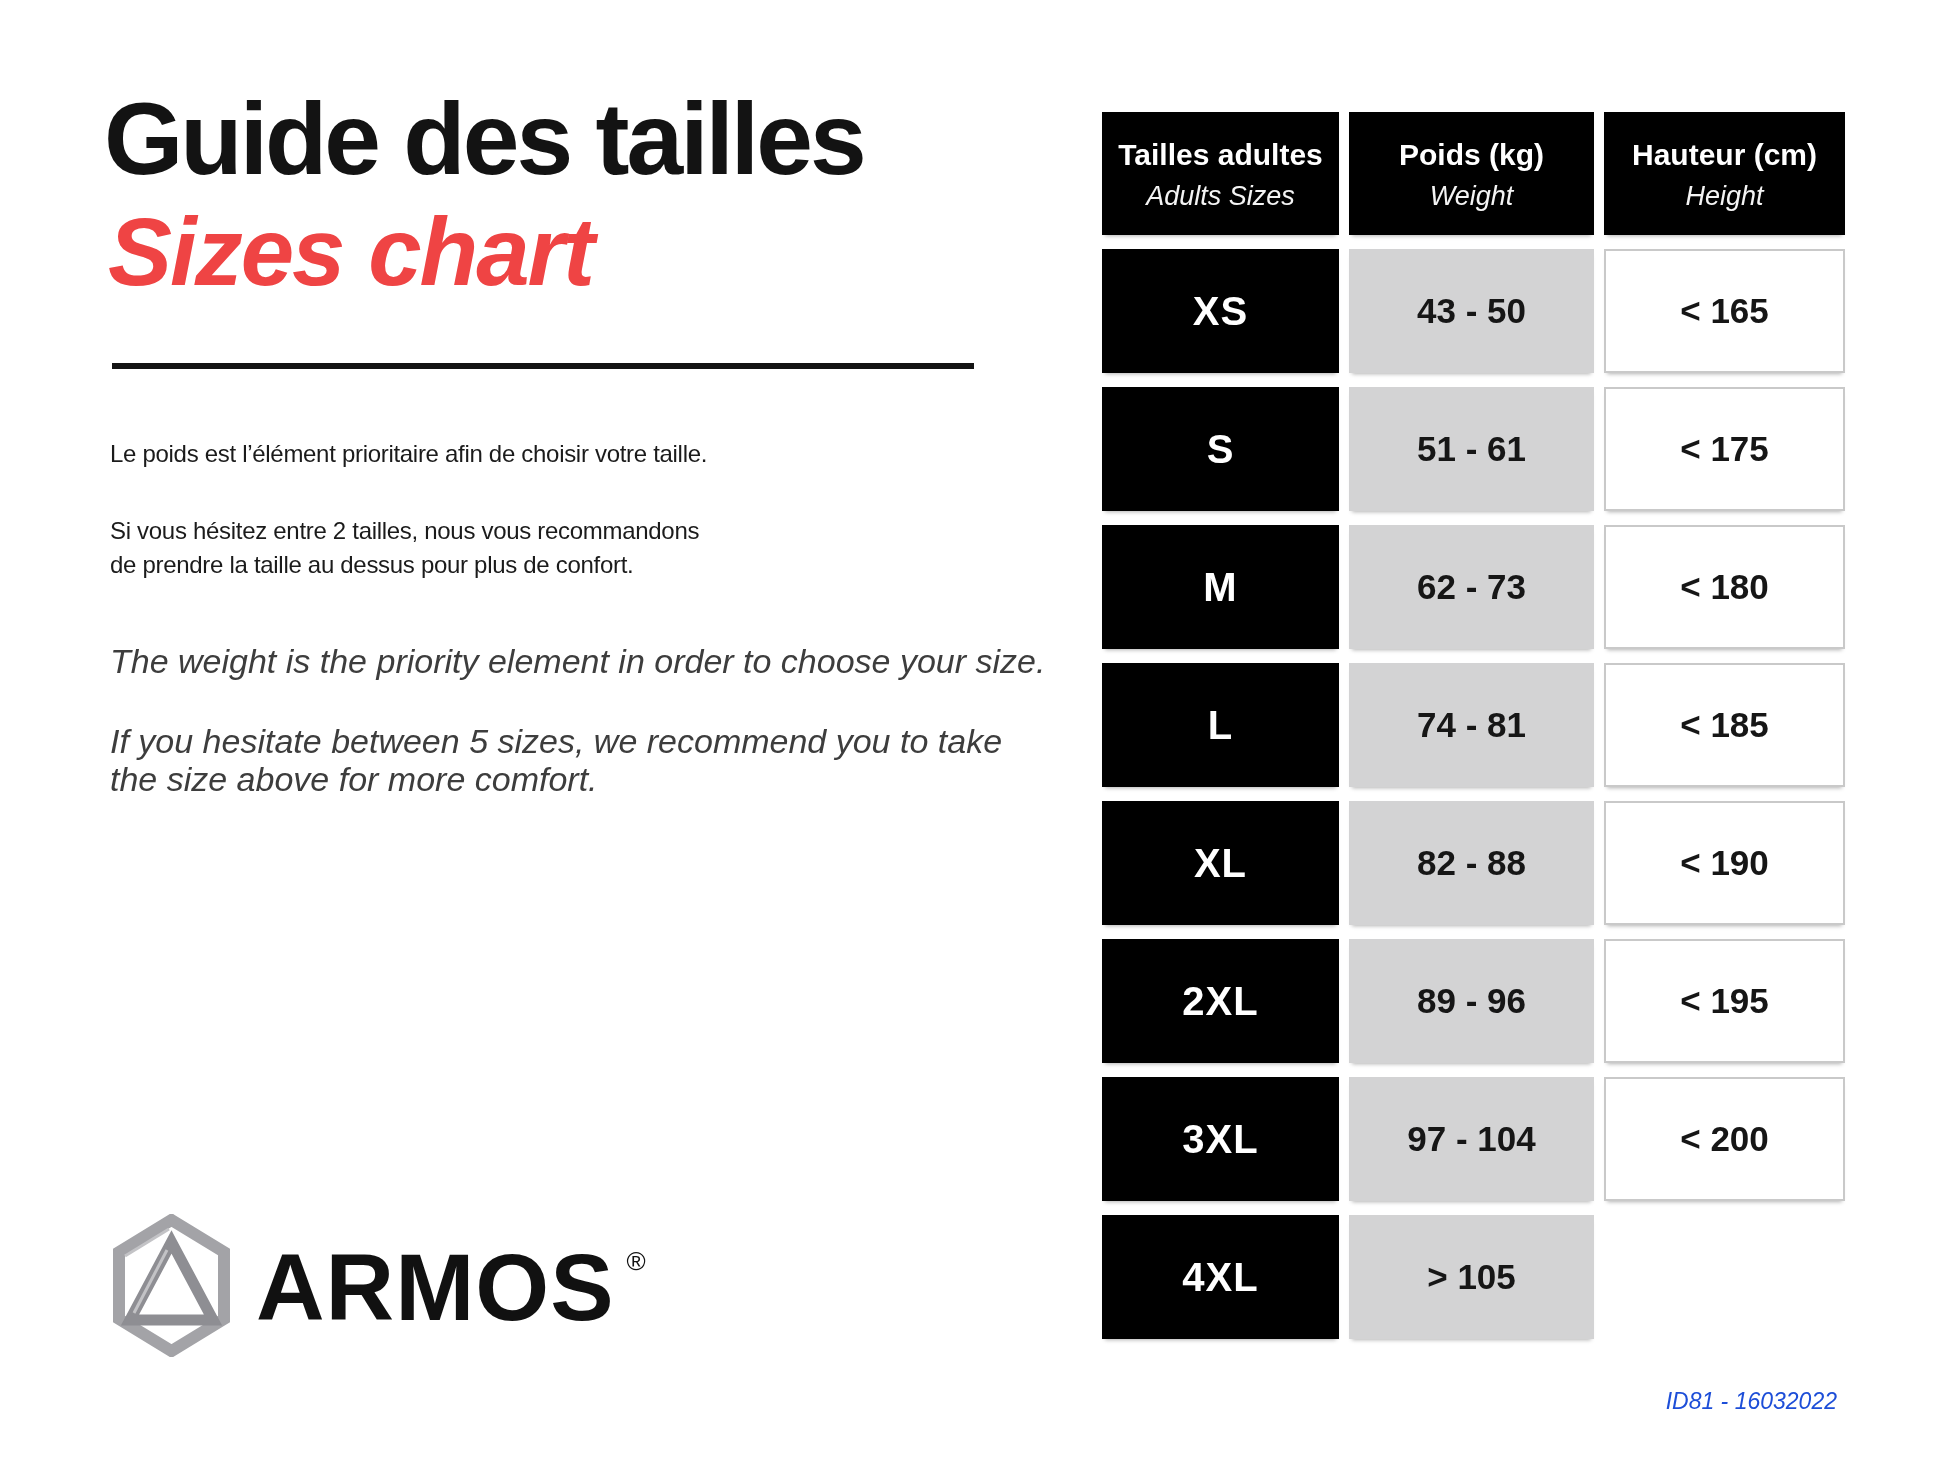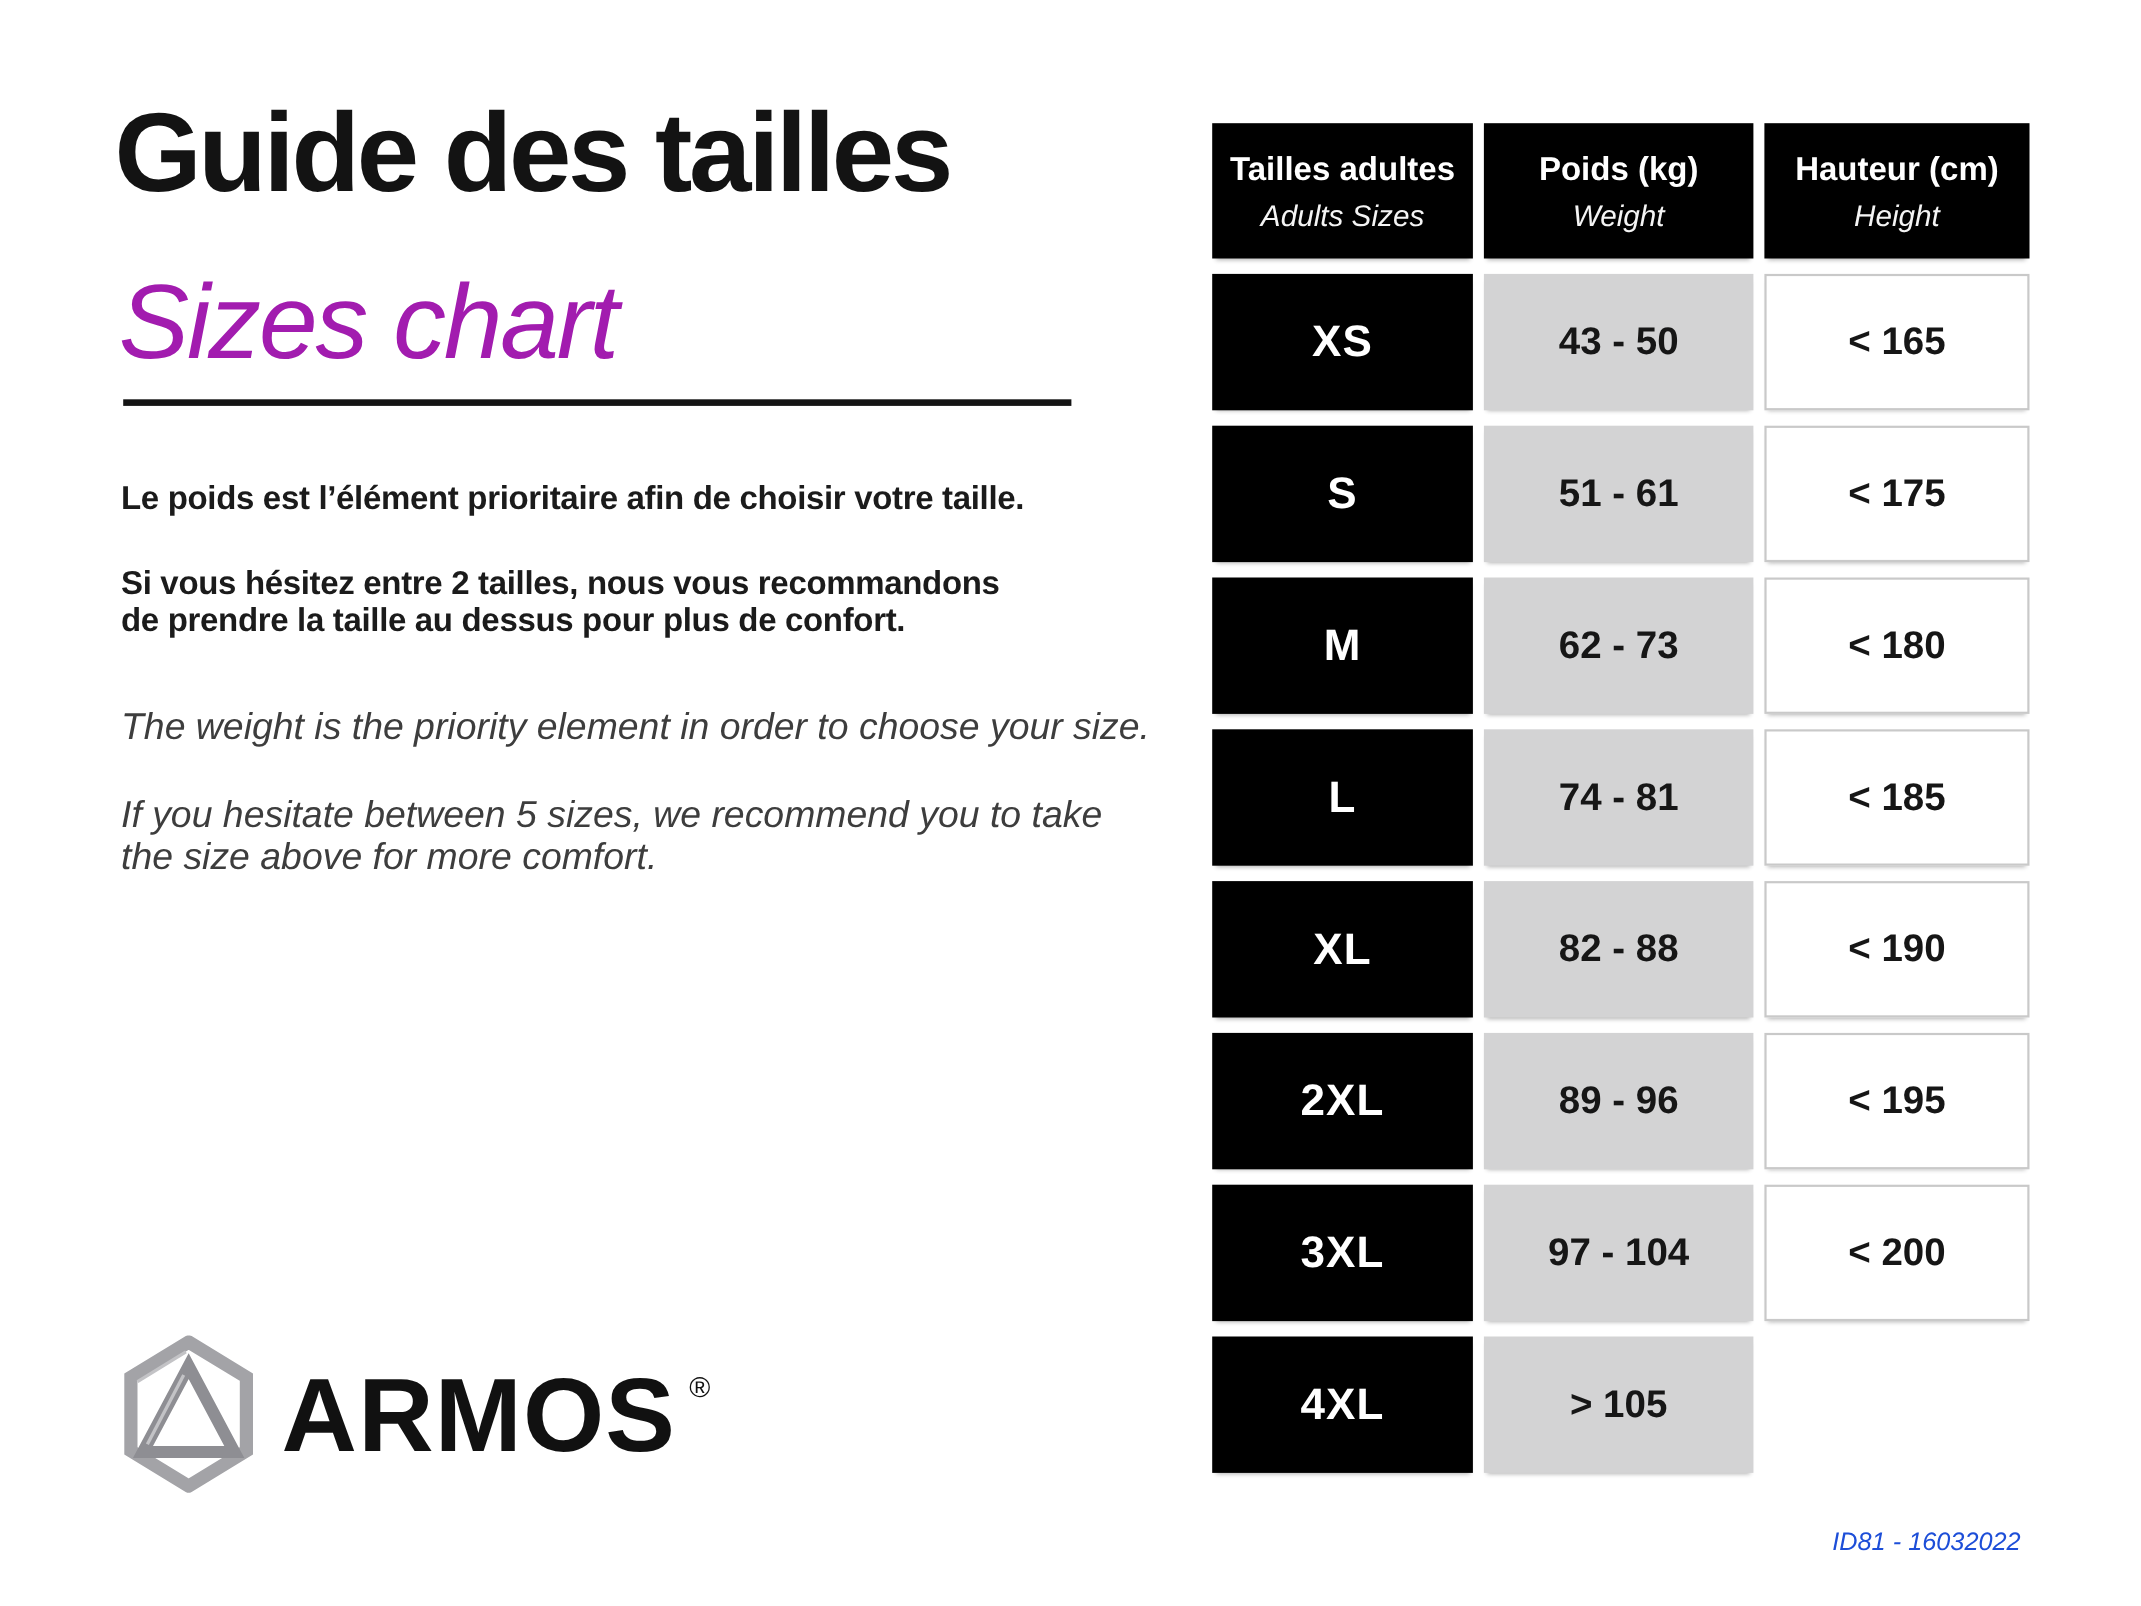--- a/index.html
+++ b/index.html
@@ -12,29 +12,29 @@
     overflow:hidden;
   }
   
   .title-fr{
     position:absolute;left:104px;top:88px;
     font-size:102px;font-weight:800;letter-spacing:-3px;
     line-height:1;color:#131313;white-space:nowrap;
   }
   .title-en{
     position:absolute;left:108px;top:204px;
-    font-size:96px;font-weight:400;font-style:italic;letter-spacing:-2px;
-    line-height:1;color:#a21caf;white-space:nowrap;margin-top:41px;
+    font-size:96px;font-weight:700;font-style:italic;letter-spacing:-2px;
+    line-height:1;color:#ef4444;white-space:nowrap;
   }
   .rule{
     position:absolute;left:112px;top:363px;
     width:862px;height:6px;background:#141414;
   }
   .para{position:absolute;left:110px;white-space:nowrap;}
-  .para.fr{font-size:30px;font-weight:700;color:#1b1b1b;letter-spacing:-0.3px;line-height:34px;}
+  .para.fr{font-size:24px;font-weight:400;color:#1b1b1b;letter-spacing:-0.3px;line-height:34px;}
   .para.en{font-size:34px;font-weight:300;font-style:italic;color:#3d3d3d;line-height:38px;}
   .fr-1{top:437px;}
   .fr-2{top:514px;}
   .en-1{top:642px;}
   .en-2{top:722px;}
   
   .logo{
     position:absolute;left:111px;top:1216px;height:143px;
     display:flex;align-items:center;gap:24px;
   }

